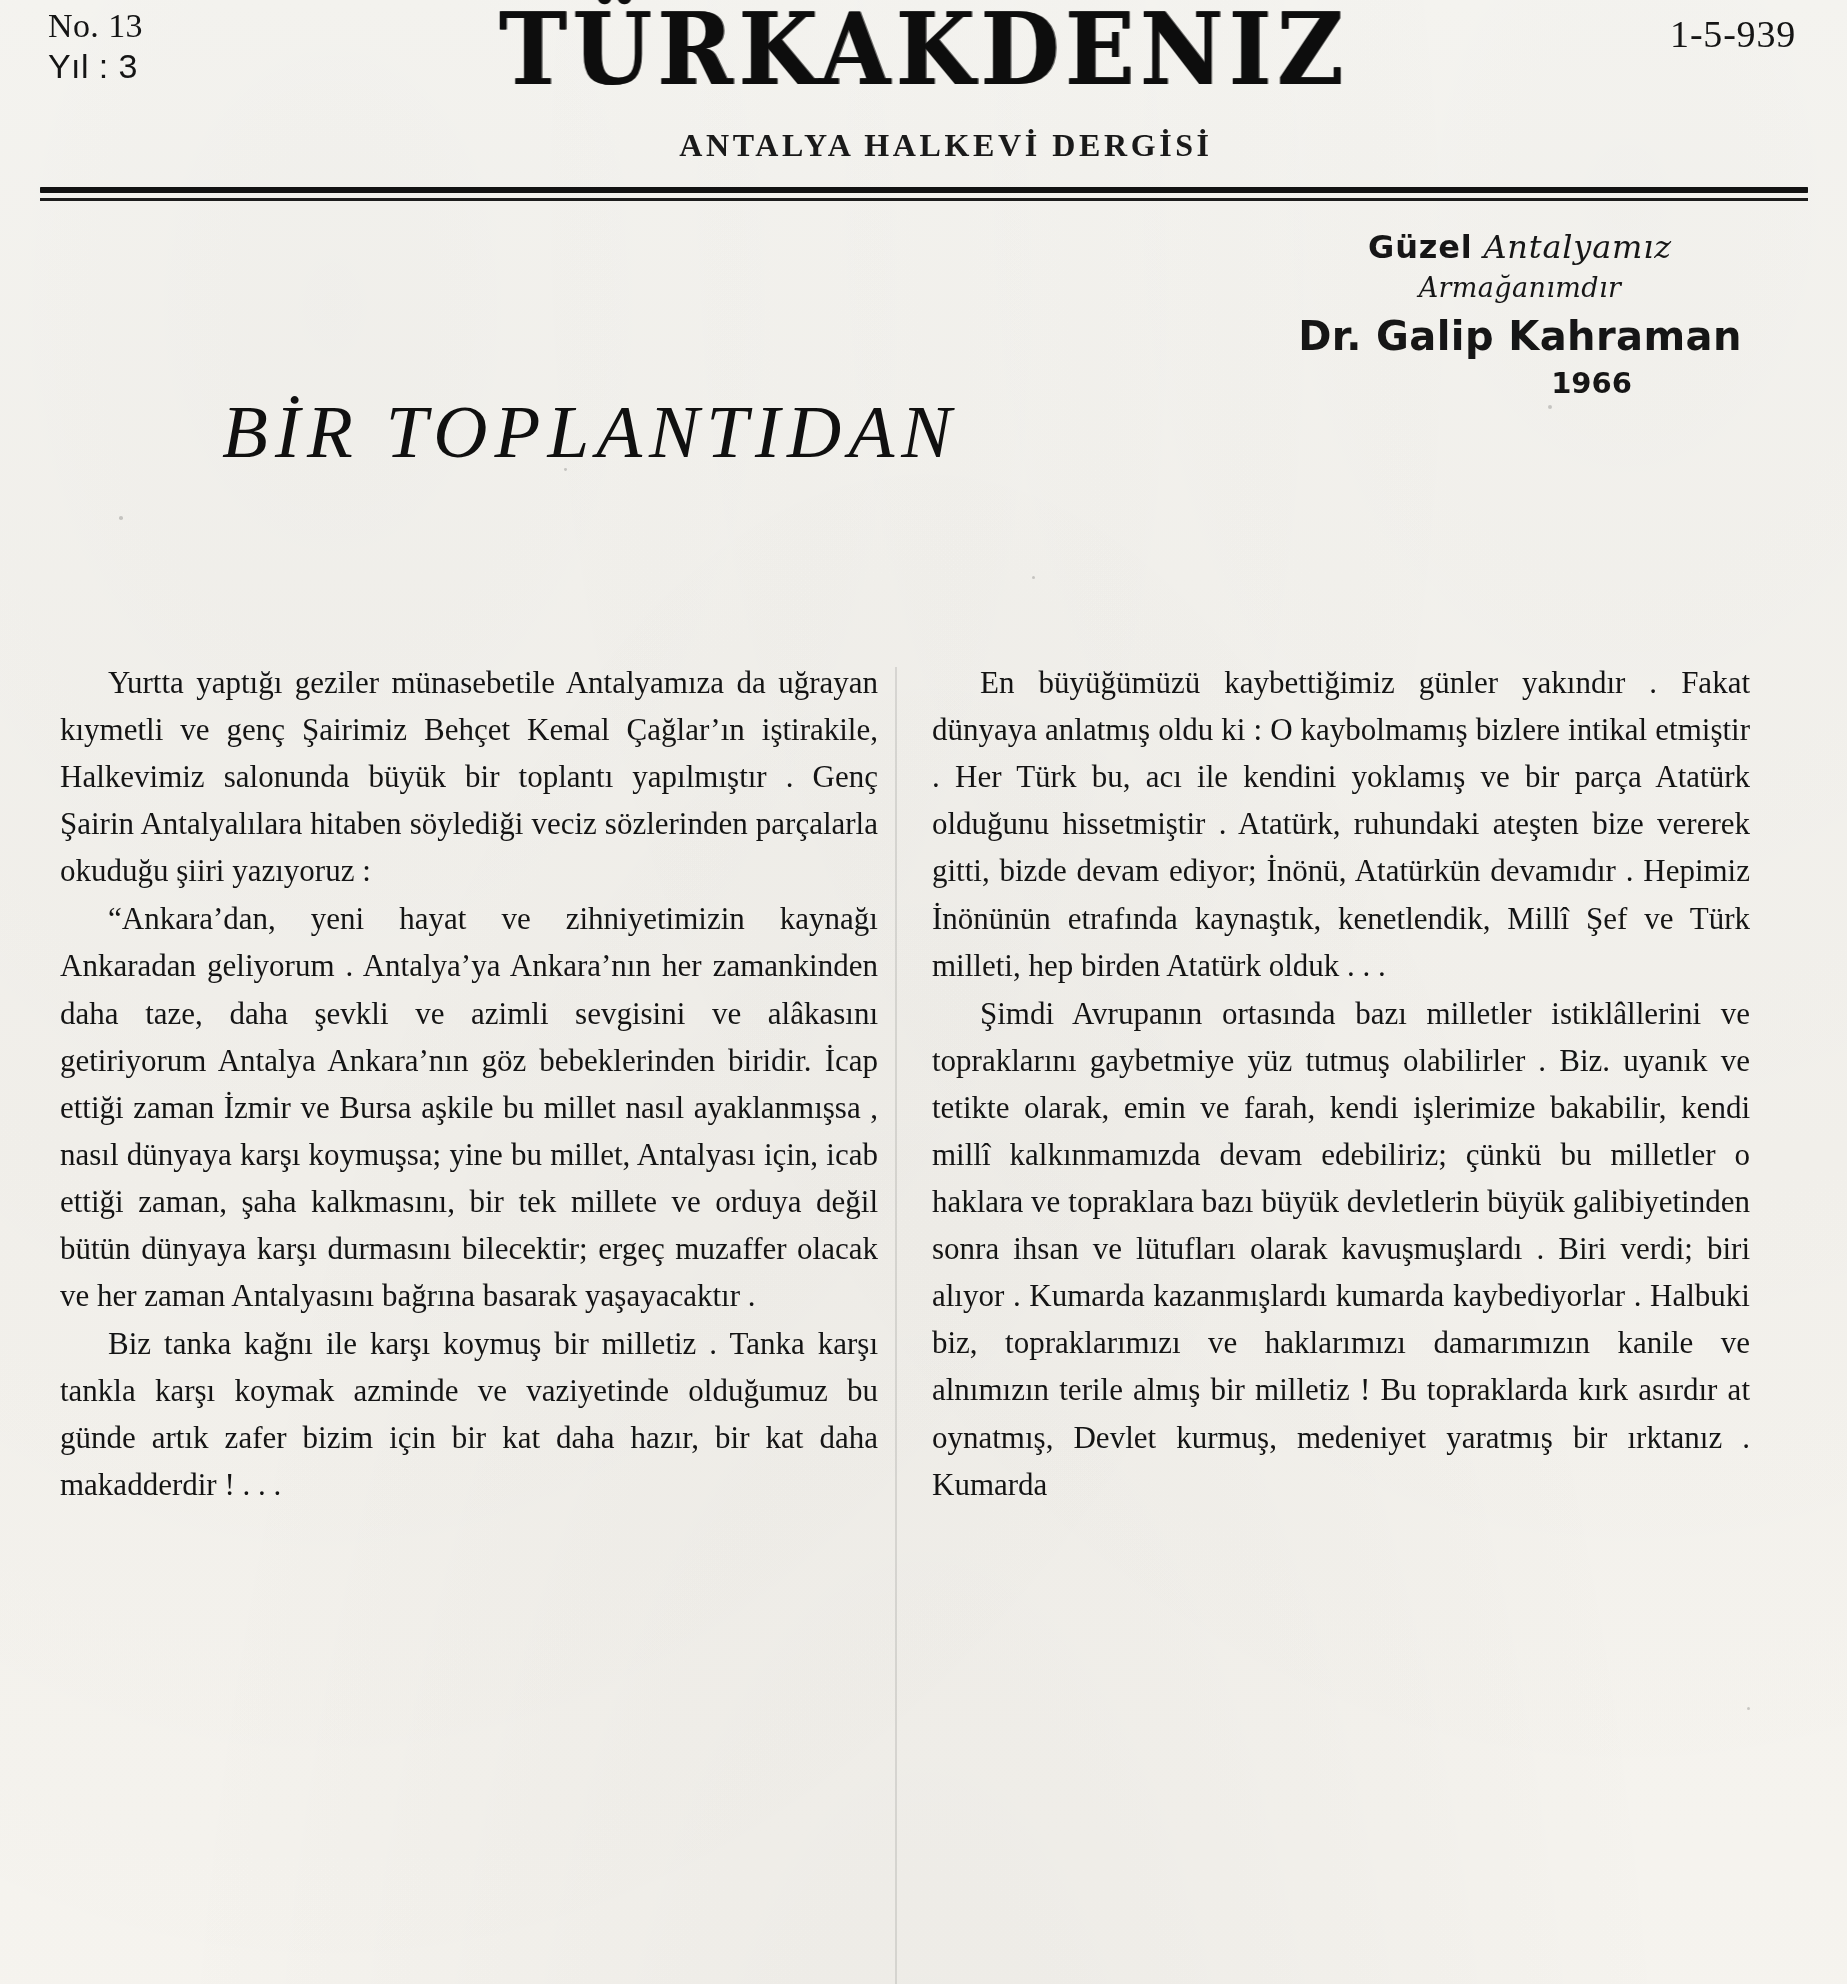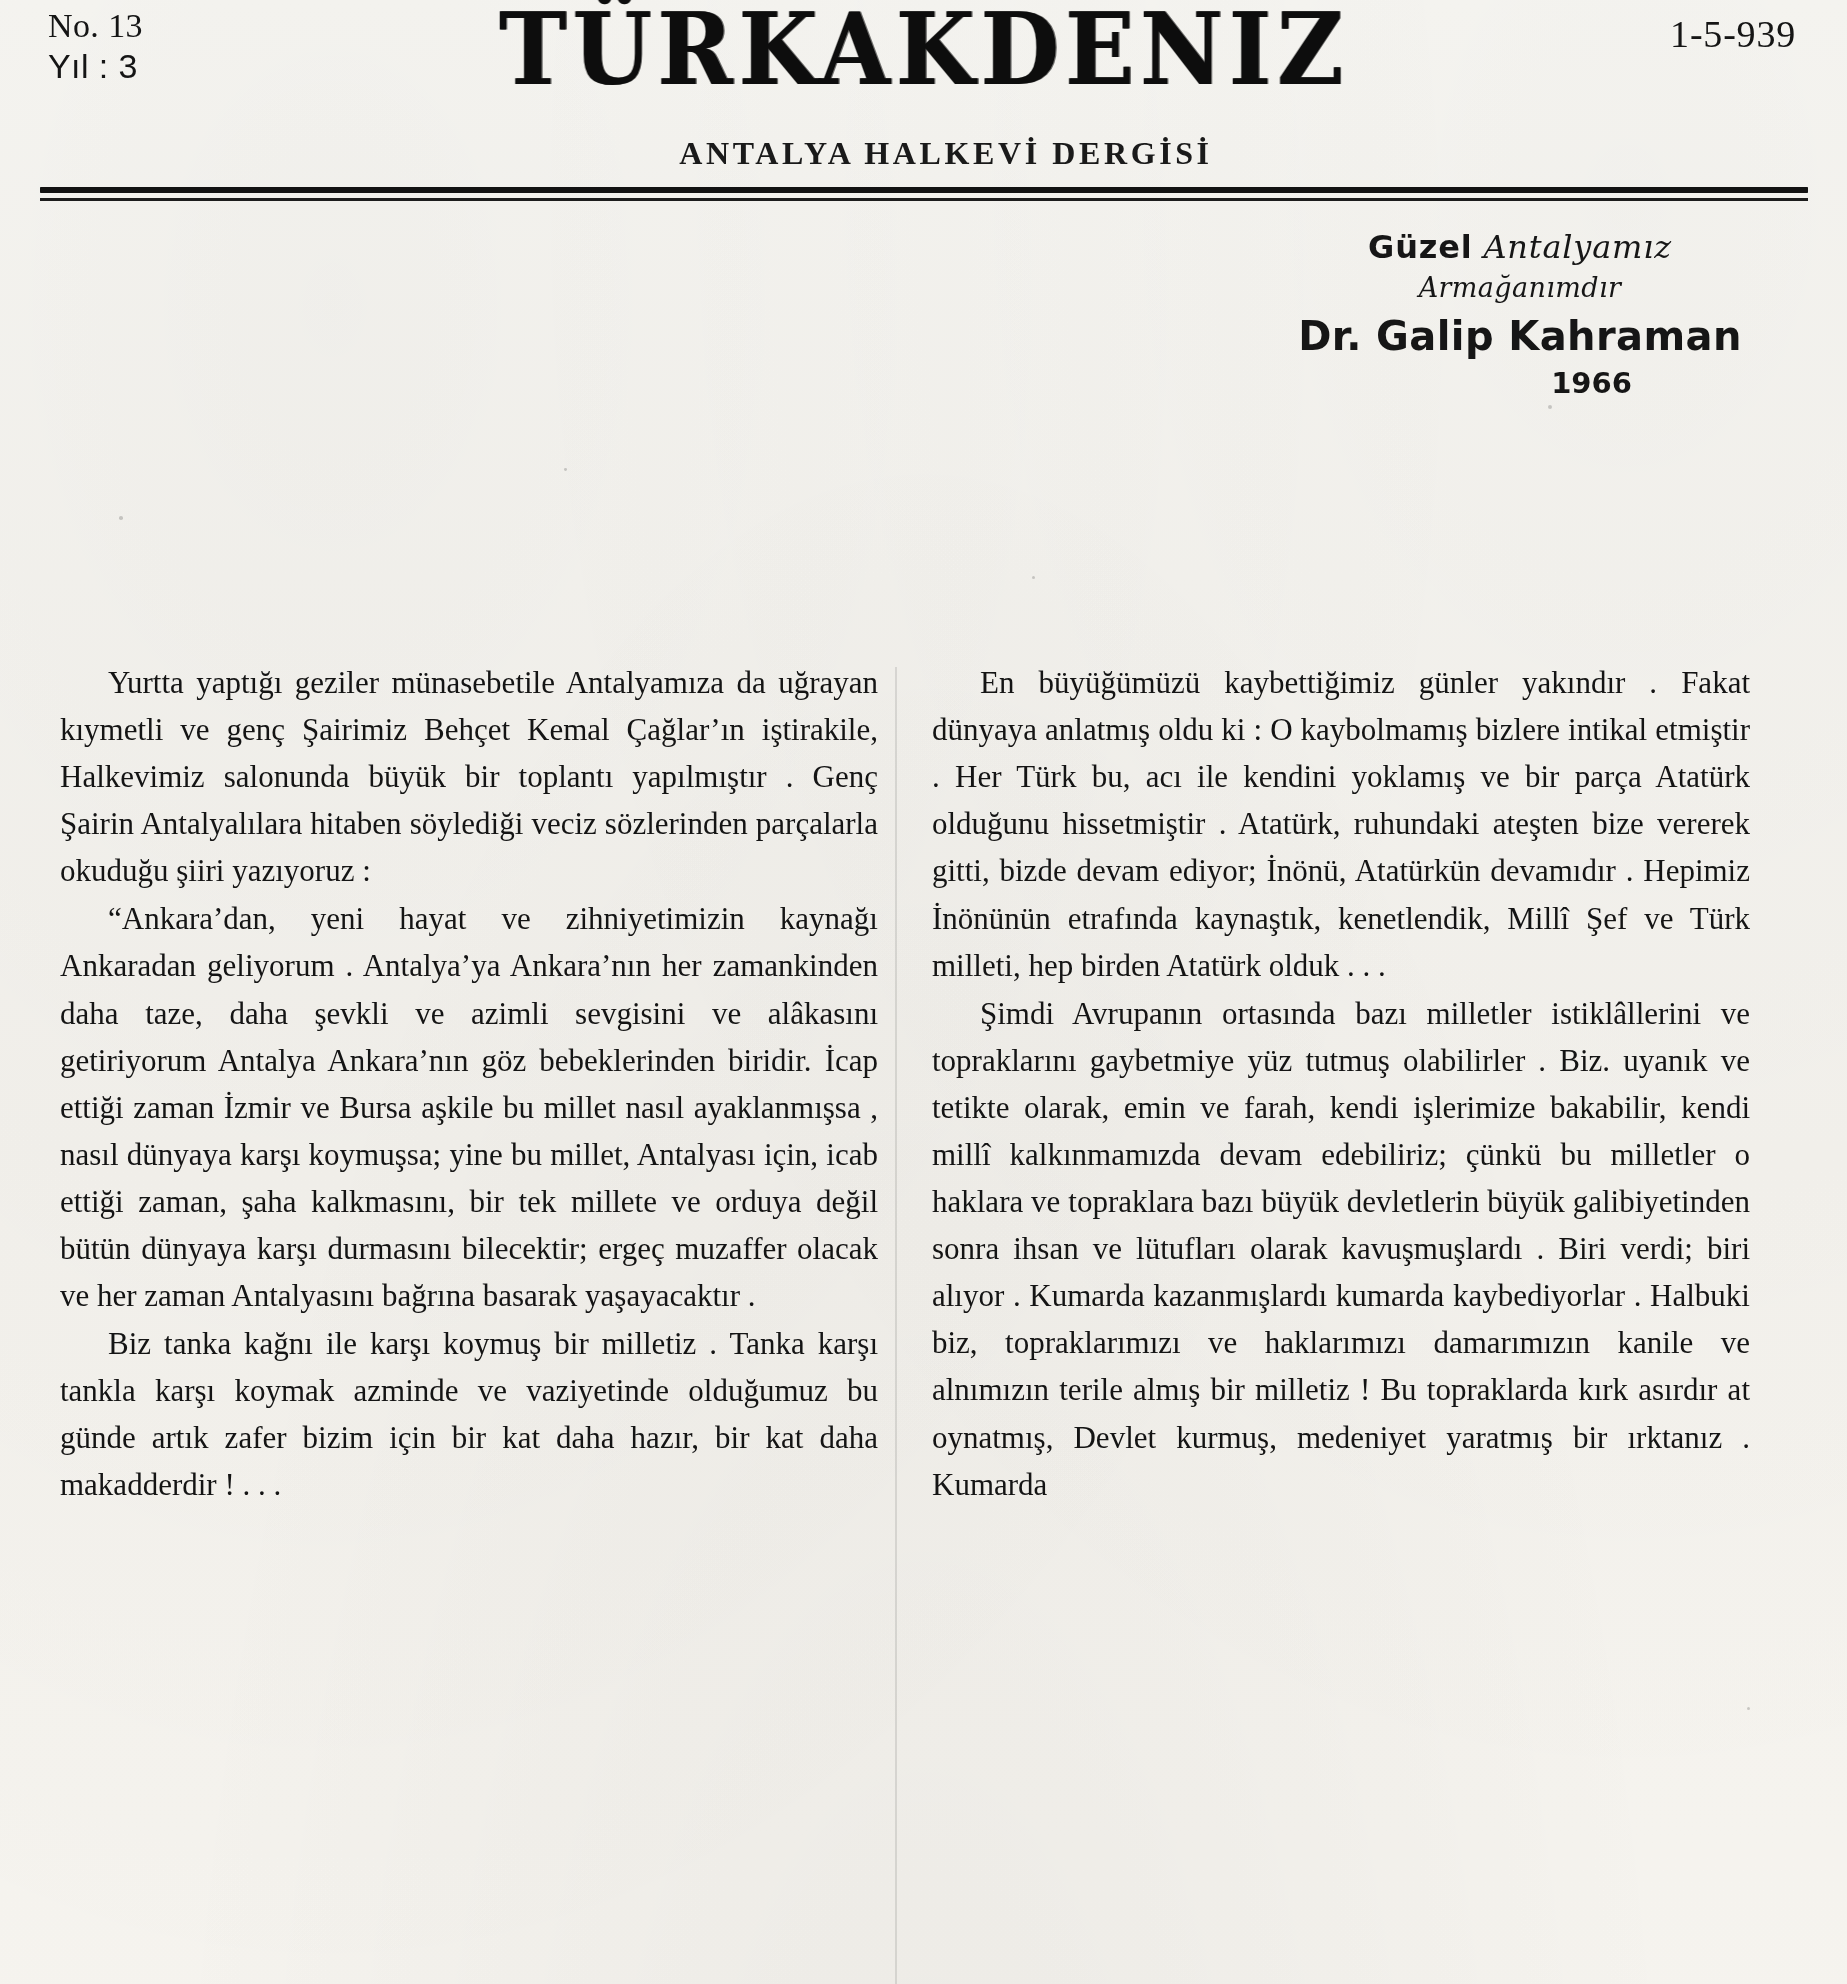--- a/index.html
+++ b/index.html
@@ -75,21 +75,21 @@
     font-weight: bold;
     font-size: 91px;
     letter-spacing: 5.6px;
     color: #0d0d0d;
     text-shadow: 1.2px 0 0 rgba(0,0,0,0.55), -0.8px 0.4px 0 rgba(0,0,0,0.35);
     transform: scaleY(1.08);
   }
   .journal-subtitle {
     position: absolute;
     left: 0; right: 0;
-    top: 135px;
+    top: 127px;
     text-align: center;
     font-family: "Liberation Serif", serif;
     font-weight: bold;
     font-size: 32px;
     letter-spacing: 3.6px;
     color: #1a1a1a;
     margin-left: 44px;
   }
   .rule-thick {
     position: absolute;
@@ -222,20 +222,21 @@
 
     <div class="dedication">
       <div class="ded-line1">
         <span class="bold-head">Güzel</span><span> Antalyamız</span>
       </div>
       <div class="ded-line2">Armağanımdır</div>
       <div class="ded-name">Dr. Galip Kahraman</div>
       <div class="ded-year">1966</div>
     </div>
 
+    <div class="headline">BİR TOPLANTIDAN</div>
 
     <div class="divider"></div>
 
     <div class="columns">
       <div class="col">
         <p>Yurtta yaptığı geziler münasebetile Antalyamıza da uğrayan kıymetli ve genç Şairimiz Behçet Kemal Çağlar’ın iştirakile, Halkevimiz salonunda büyük bir toplantı yapılmıştır . Genç Şairin Antalyalılara hitaben söylediği veciz sözlerinden parçalarla okuduğu şiiri yazıyoruz :</p>
         <p>“Ankara’dan, yeni hayat ve zihniyetimizin kaynağı Ankaradan geliyorum . Antalya’ya Ankara’nın her zamankinden daha taze, daha şevkli ve azimli sevgisini ve alâkasını getiriyorum Antalya Ankara’nın göz bebeklerinden biridir. İcap ettiği zaman İzmir ve Bursa aşkile bu millet nasıl ayaklanmışsa , nasıl dünyaya karşı koymuşsa; yine bu millet, Antalyası için, icab ettiği zaman, şaha kalkmasını, bir tek millete ve orduya değil bütün dünyaya karşı durmasını bilecektir; ergeç muzaffer olacak ve her zaman Antalyasını bağrına basarak yaşayacaktır .</p>
         <p>Biz tanka kağnı ile karşı koymuş bir milletiz . Tanka karşı tankla karşı koymak azminde ve vaziyetinde olduğumuz bu günde artık zafer bizim için bir kat daha hazır, bir kat daha makadderdir ! . . .</p>
       </div>
       <div class="col">

